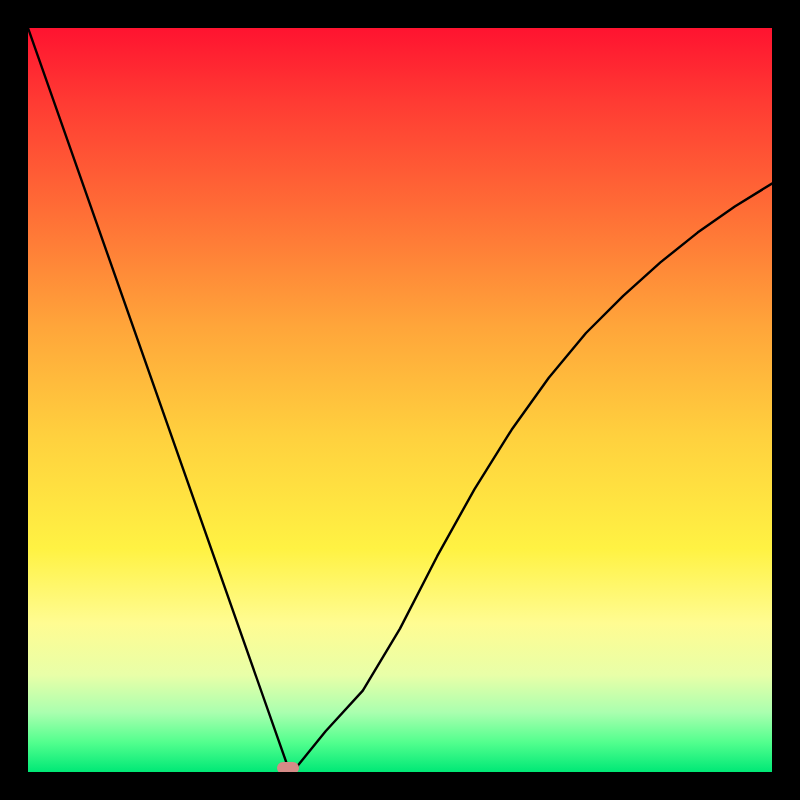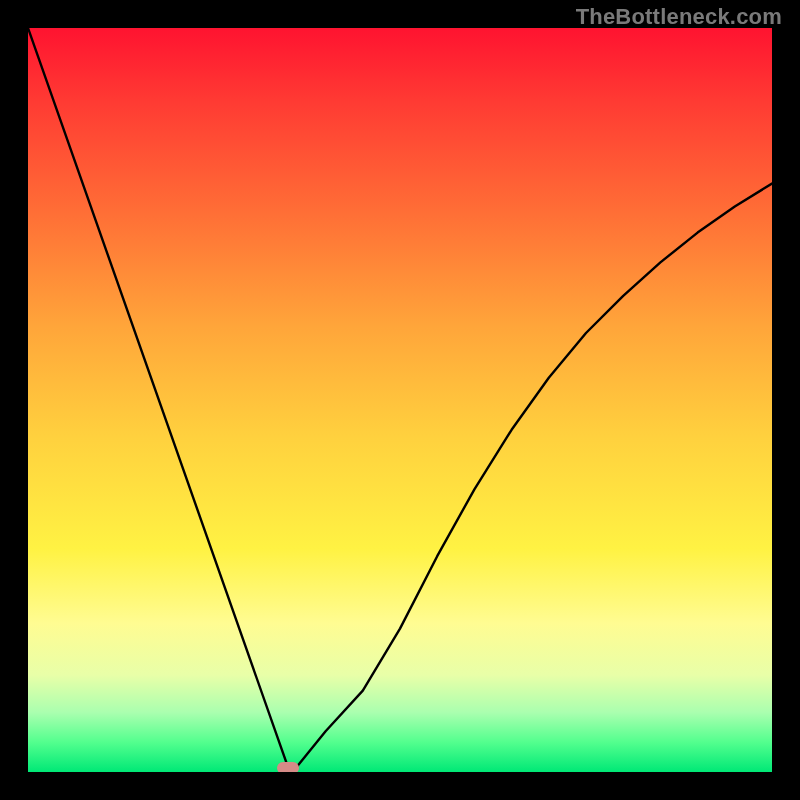--- a/index.html
+++ b/index.html
@@ -64,21 +64,20 @@
     height: 12px;
     background: #d58b87;
     border-radius: 6px;
     transform: translate(-50%, -50%);
   }
 </style>
 </head>
 <body>
 
 <div class="chart-outer">
-  <div class="watermark">TheBottleneck.com</div>
 
   <div class="plot-frame">
     <div class="gradient"></div>
 
     <svg class="curve-svg" viewBox="0 0 744 744" preserveAspectRatio="none">
       <path d="M 0 0
            L 260.4 740.3
            L 264 741.4
            L 267.6 740.3
            L 297.6 703.2

